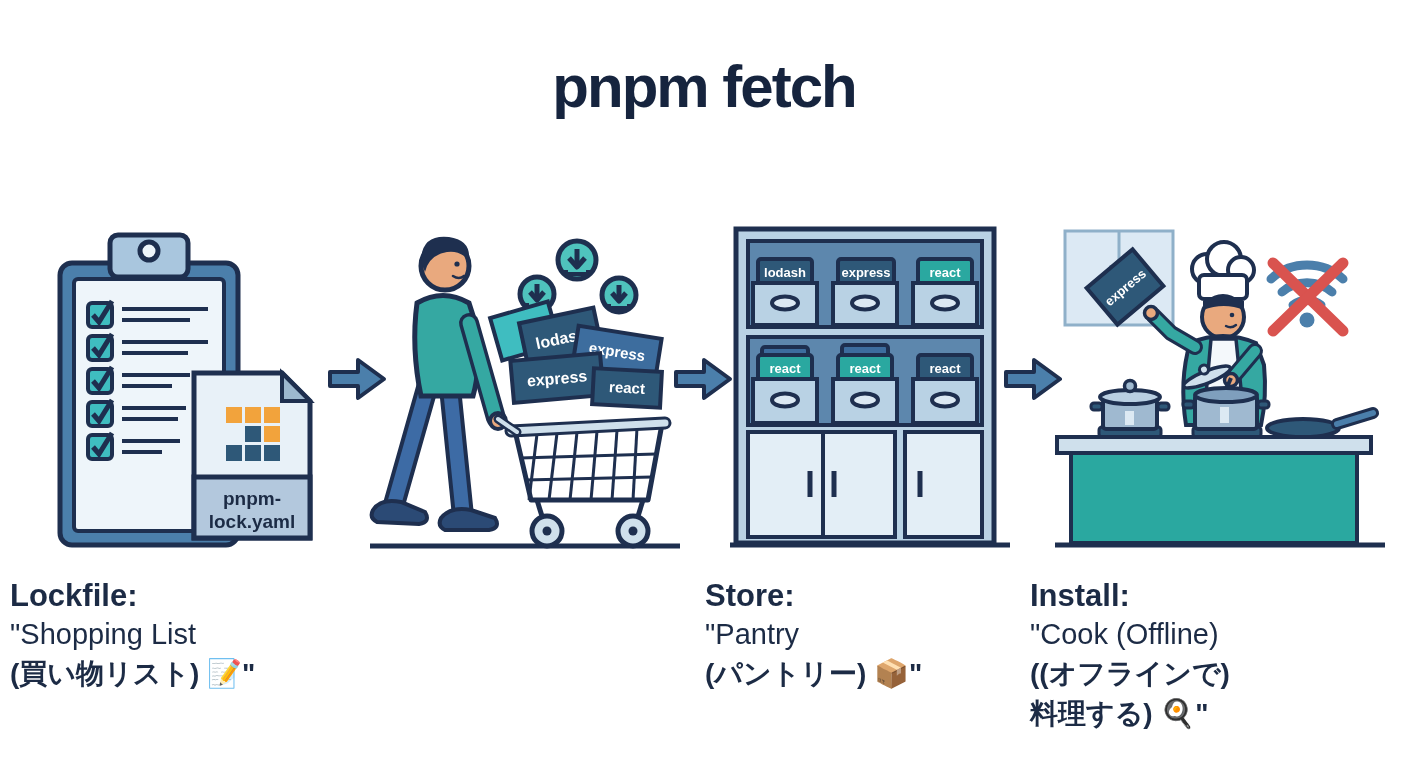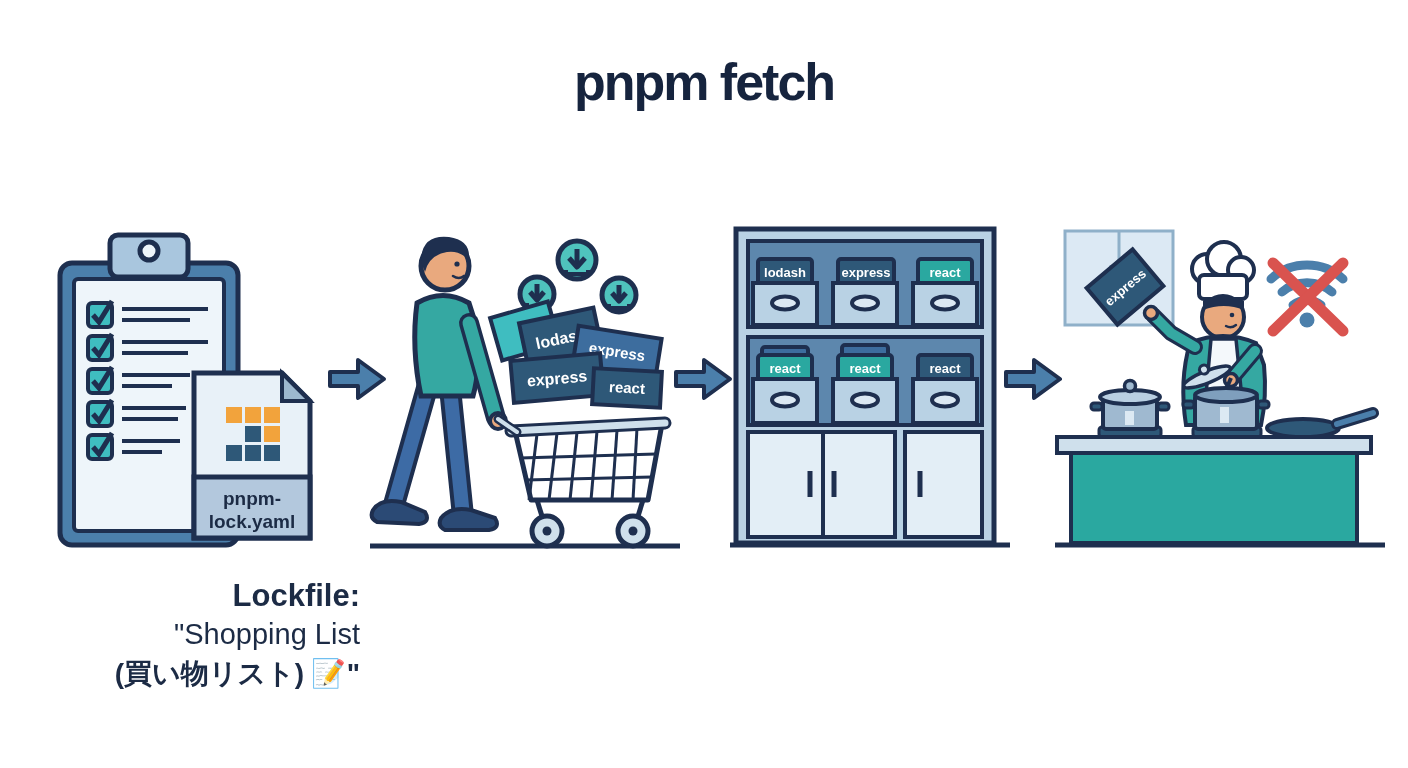--- a/index.html
+++ b/index.html
@@ -1,22 +1,22 @@
 <!DOCTYPE html>
 <html><head>
 <meta charset="utf-8">
 <style>
   html,body{margin:0;padding:0;background:#fff;}
   .canvas{position:relative;width:1408px;height:768px;background:#ffffff;overflow:hidden;
           font-family:"Liberation Sans","DejaVu Sans",sans-serif;color:#1c2b45;}
   .title{position:absolute;top:52px;left:0;width:100%;text-align:center;
-         font-size:52px;font-weight:800;letter-spacing:-2px;color:#16243e;}
+         font-size:60px;font-weight:800;letter-spacing:-2px;color:#16243e;}
   .panel-svg{position:absolute;}
   .flow-arrow{position:absolute;}
-  .caption{position:absolute;top:576px;text-align:right;}
+  .caption{position:absolute;top:576px;text-align:left;}
   .cap-heading{font-size:31px;font-weight:800;line-height:39px;}
   .cap-quote{font-size:29px;font-weight:400;line-height:39px;}
   .cap-jp{font-size:28px;font-weight:700;line-height:40px;}
   svg text{font-family:"Liberation Sans","DejaVu Sans",sans-serif;}
   .pkg-label{fill:#ffffff;font-weight:700;}
   .file-label{fill:#1c2b45;font-weight:700;font-size:19px;}
 </style>
 </head>
 <body>
 
@@ -308,15 +308,26 @@
     </g>
   </svg>
 
   <div class="caption" style="left:10px;width:350px">
     <div class="cap-heading">Lockfile:</div>
     <div class="cap-quote">"Shopping List</div>
     <div class="cap-jp">(買い物リスト) 📝"</div>
   </div>
 
 
-
+  <div class="caption" style="left:705px;width:320px">
+    <div class="cap-heading">Store:</div>
+    <div class="cap-quote">"Pantry</div>
+    <div class="cap-jp">(パントリー) 📦"</div>
+  </div>
+
+  <div class="caption" style="left:1030px;width:355px">
+    <div class="cap-heading">Install:</div>
+    <div class="cap-quote">"Cook (Offline)</div>
+    <div class="cap-jp">((オフラインで)</div>
+    <div class="cap-jp">料理する) 🍳"</div>
+  </div>
 
 </div>
 
 </body></html>

